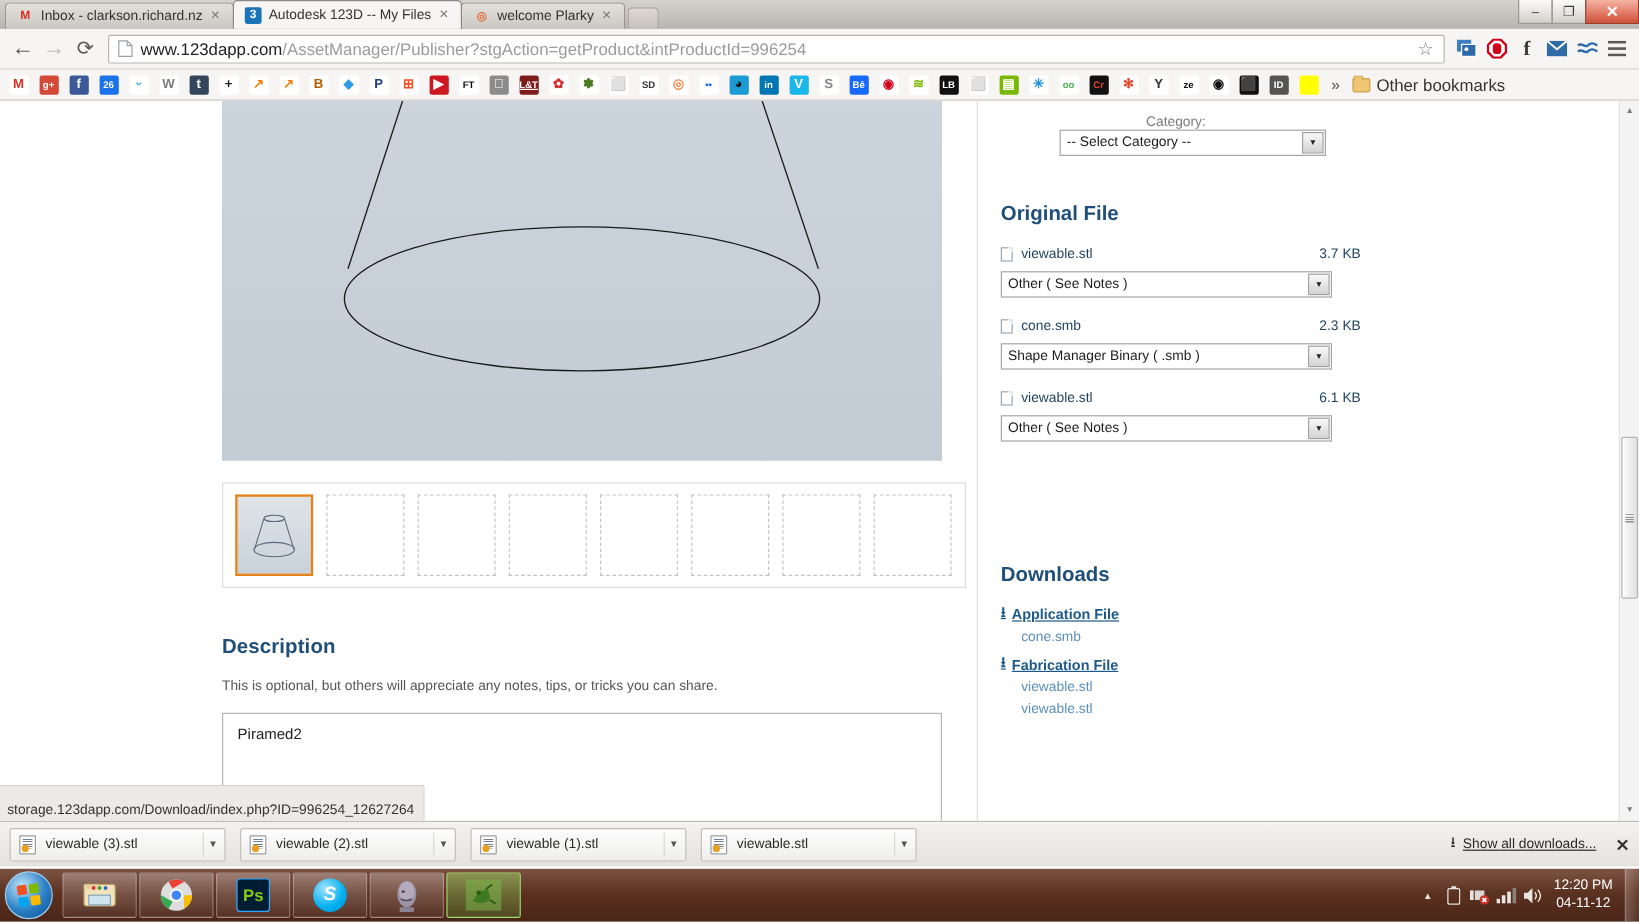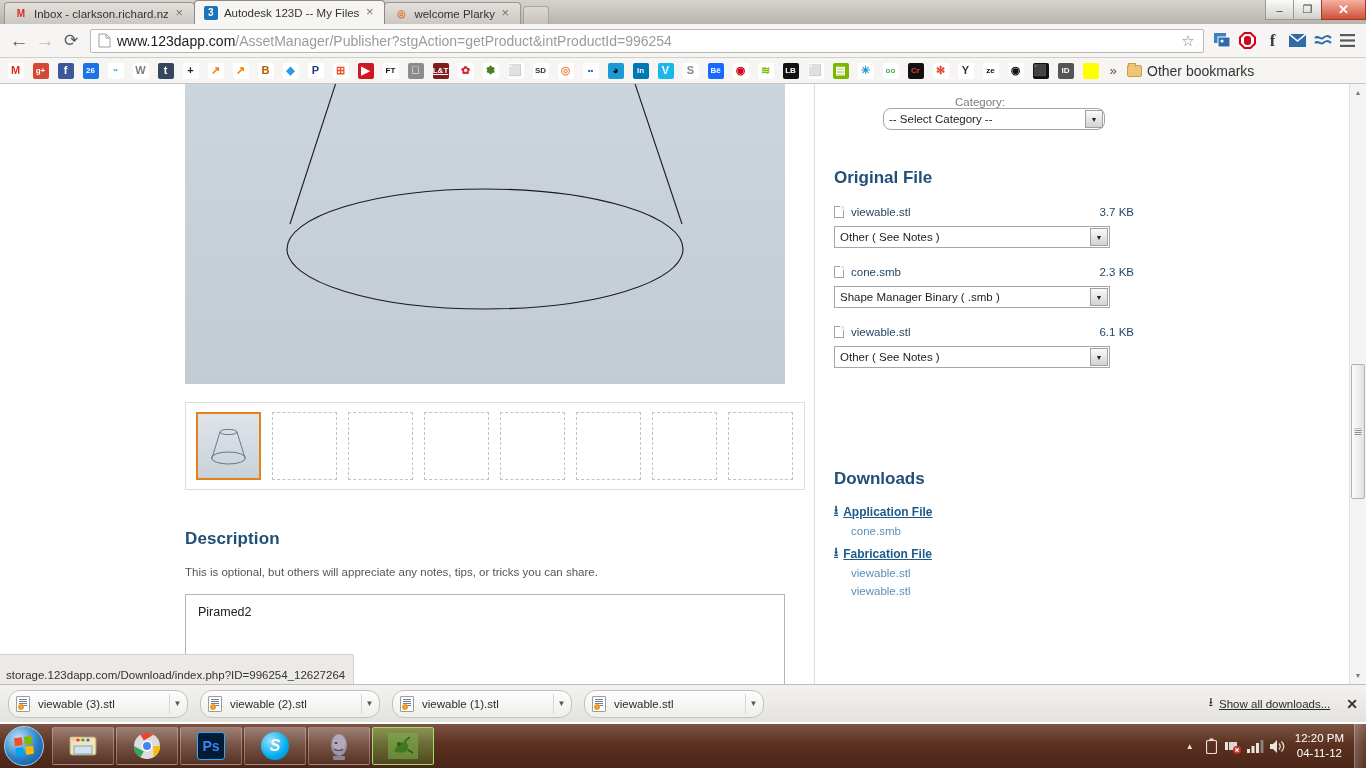--- a/index.html
+++ b/index.html
@@ -254,21 +254,21 @@
   
   .shelf {
     height:38px; background:linear-gradient(#f3f2f0,#e4e2de);
     border-top:1px solid #bfbdb8;
     display:flex; align-items:center; padding:0 8px;
     position:relative;
   }
   .dlitem {
     height:28px; width:180px; margin-right:12px;
     background:linear-gradient(#fdfdfd,#eeeeec);
-    border:1px solid #c3c1bc; border-radius:12px;
+    border:1px solid #c3c1bc; border-radius:2px;
     display:flex; align-items:center; padding:0 2px 0 7px;
     font-size:11.5px; color:#2b2b2b;
   }
   .stl-ico {
     width:14px;height:16px;flex:0 0 14px;margin-right:8px;
     background:#fff;border:1px solid #9d9d9d;border-radius:1px;
     position:relative; overflow:hidden;
   }
   .stl-ico:before{
     content:"";position:absolute;left:2px;top:2px;right:2px;height:8px;
@@ -599,21 +599,21 @@
           <div class="desc-area">Piramed2</div>
         </div>
       </div>
 
       <div class="divider"></div>
 
       <div class="rightcol">
 
         <div class="field-row" style="position:absolute;left:19px;top:12px;width:320px;flex-direction:column;">
           <span class="lbl">Category:</span>
-          <div class="sel" style="width:222px;border-radius:8px;">
+          <div class="sel" style="width:222px;">
             <span>-- Select Category --</span>
             <span class="arrowbox">▼</span>
           </div>
         </div>
 
         <div style="position:absolute;left:19px;top:84px;width:300px;">
           <div class="h2" style="margin-bottom:18px;">Original File</div>
 
           <div class="file-row">
             <span class="file-left">
@@ -738,21 +738,21 @@
       <circle cx="14" cy="14" r="13" fill="#ddd"></circle>
       <path d="M14 1a13 13 0 0 1 11.3 6.6H14z" fill="#ea4335" transform="rotate(-30 14 14)"></path>
       <path d="M14 1a13 13 0 0 1 11.3 6.6H14z" fill="#fbbc05" transform="rotate(90 14 14)"></path>
       <path d="M14 1a13 13 0 0 1 11.3 6.6H14z" fill="#34a853" transform="rotate(210 14 14)"></path>
       <circle cx="14" cy="14" r="5.4" fill="#fff"></circle>
         <circle cx="14" cy="14" r="4" fill="#4285f4"></circle>
     </svg>
   </div>
 
   <div class="tbtn">
-    <div style="width:28px;height:28px;background:#001d34;border:1.5px solid #31a8ff;border-radius:3px;color:#3b82f6;font-weight:bold;font-size:14px;display:flex;align-items:center;justify-content:center;font-family:'Liberation Sans',sans-serif;">Ps</div>
+    <div style="width:28px;height:28px;background:#001d34;border:1.5px solid #31a8ff;border-radius:3px;color:#84cc16;font-weight:bold;font-size:14px;display:flex;align-items:center;justify-content:center;font-family:'Liberation Sans',sans-serif;">Ps</div>
   </div>
 
   <div class="tbtn">
     <div style="width:28px;height:28px;border-radius:50%;background:radial-gradient(circle at 35% 30%,#9fe1fb,#00aff0 60%,#0086c3);color:#fff;font-weight:bold;font-style:italic;font-size:16px;display:flex;align-items:center;justify-content:center;font-family:'Liberation Sans',sans-serif;">S</div>
   </div>
 
   <div class="tbtn">
     <svg width="26" height="28" viewBox="0 0 26 28">
       <ellipse cx="13" cy="13" rx="8" ry="11" fill="#9b93a6"></ellipse>
       <ellipse cx="13" cy="11" rx="6.5" ry="8.5" fill="#b3abbd"></ellipse>

